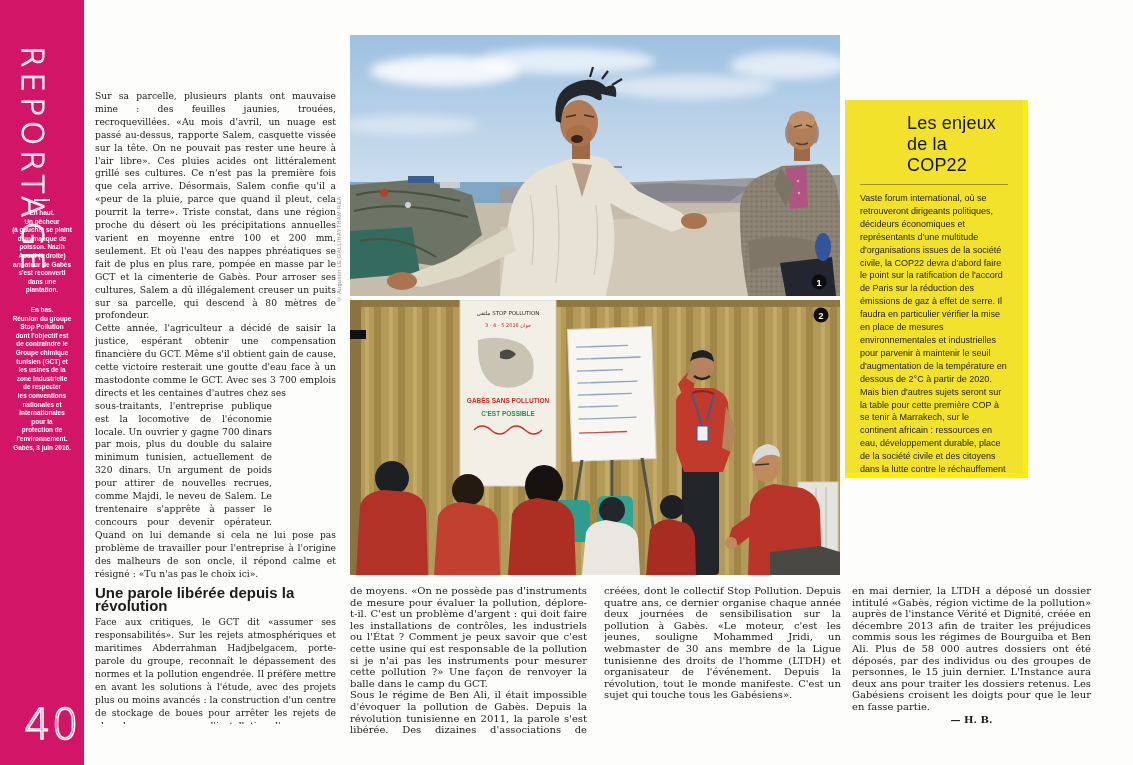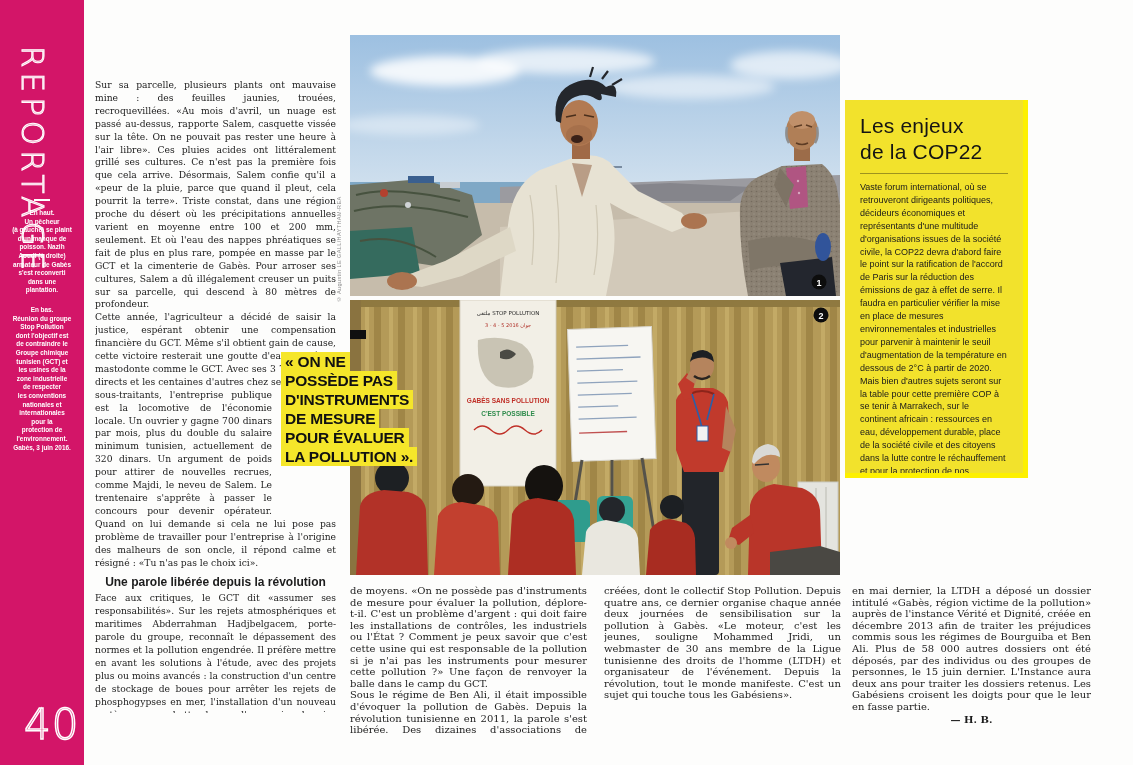--- a/index.html
+++ b/index.html
@@ -16,45 +16,45 @@
      font-size:6.4px;line-height:8.6px;text-align:center;white-space:pre-line;}
   .caption-top{top:209px;}
   .caption-bottom{top:306px;}
   .pageno{position:absolute;left:24px;top:700px;font-family:"DejaVu Sans",sans-serif;
      font-size:42px;font-weight:300;color:transparent;-webkit-text-stroke:1.5px #fff;
      letter-spacing:1px;}
   
   .col{position:absolute;overflow:hidden;font-family:"DejaVu Serif",serif;color:#1c1c1c;
        text-align:justify;}
   .col p{margin:0;}
-  .col-large{left:95px;top:79px;width:241px;height:634px;font-size:9.2px;line-height:12.9px;}
+  .col-large{left:95px;top:90px;width:241px;height:634px;font-size:9.2px;line-height:12.9px;}
   .pq-spacer{float:right;width:58px;height:118px;margin-left:6px;}
-  .subhead{font-family:"Liberation Sans",sans-serif;font-weight:bold;font-size:12px;
-     margin:7px 0 3px 0 !important;text-align:center;}
+  .subhead{font-family:"Liberation Sans",sans-serif;font-weight:bold;font-size:15px;
+     margin:7px 0 3px 0 !important;text-align:left;}
   .col-small{top:585px;width:237px;height:152px;font-size:10px;line-height:11.6px;}
   .col2{left:350px;} .col3{left:604px;} .col4{left:852px;width:239px;}
   .signature{font-weight:bold;margin-top:1px !important;text-align:center;}
   
   .photo{position:absolute;left:350px;overflow:hidden;background:#b9c6ce;}
   .photo-top{top:35px;width:490px;height:261px;}
   .photo-bottom{top:300px;width:490px;height:275px;}
   .credit{position:absolute;left:336px;top:182px;height:120px;
      writing-mode:vertical-rl;transform:rotate(180deg);
      font-size:5.5px;letter-spacing:.4px;color:#8f8f8f;}
   
   .pullquote{position:absolute;left:281px;top:352px;width:172px;z-index:5;}
   .pullquote span{display:inline-block;background:#f5e62a;color:#111;
      font-weight:bold;font-size:15.5px;line-height:15.5px;padding:2px 4px 1px 4px;
      margin:0 0 0.5px 0;letter-spacing:-0.2px;}
   
   .cop-box{position:absolute;left:845px;top:100px;width:183px;height:378px;
      background:#f2e22c;border-right:5px solid #fdf000;border-bottom:5px solid #fdf000;
      box-sizing:border-box;padding:13px 15px;overflow:hidden;}
-  .cop-title{font-size:21px;line-height:26px;color:#141414;white-space:pre-line;
-     letter-spacing:.2px;}
+  .cop-title{font-size:18px;line-height:21px;color:#141414;white-space:pre-line;
+     letter-spacing:.2px;margin-left:47px;}
   .cop-rule{width:100%;height:1px;background:#9d931f;margin:8px 0 7px 0;}
   .cop-body{font-size:9px;line-height:12.9px;color:#1a1a1a;white-space:pre-line;}
 </style>
 </head>
 <body>
 
 <div class="page">
 
   <aside class="spine">
     <div class="masthead-vert">REPORTAGE</div>
@@ -255,28 +255,20 @@
       <path d="M420,252 L470,246 L490,252 L490,275 L420,275 Z" fill="#4a4843"></path>
       <g>
         <circle cx="471" cy="15" r="7.5" fill="#0d0d0d"></circle>
         <text x="471" y="18.5" text-anchor="middle" font-family="Liberation Sans, sans-serif" font-size="9" font-weight="bold" fill="#ffffff">2</text>
       </g>
     </svg>
   </figure>
 
   <div class="credit">© Augustin LE GALL/HAYTHAM-REA</div>
 
-  <div class="pullquote">
-    <span>« ON NE</span><br>
-    <span>POSSÈDE PAS</span><br>
-    <span>D'INSTRUMENTS</span><br>
-    <span>DE MESURE</span><br>
-    <span>POUR ÉVALUER</span><br>
-    <span>LA POLLUTION ».</span>
-  </div>
 
   <aside class="cop-box">
     <div class="cop-title">Les enjeux
 de la COP22</div>
     <div class="cop-rule"></div>
     <div class="cop-body">Vaste forum international, où se retrouveront dirigeants politiques, décideurs économiques et représentants d'une multitude d'organisations issues de la société civile, la COP22 devra d'abord faire le point sur la ratification de l'accord de Paris sur la réduction des émissions de gaz à effet de serre. Il faudra en particulier vérifier la mise en place de mesures environnementales et industrielles pour parvenir à maintenir le seuil d'augmentation de la température en dessous de 2°C à partir de 2020. Mais bien d'autres sujets seront sur la table pour cette première COP à se tenir à Marrakech, sur le continent africain : ressources en eau, développement durable, place de la société civile et des citoyens dans la lutte contre le réchauffement et pour la protection de nos ressources naturelles. Amnesty International, qui se préoccupe depuis de longues années du sort peu enviable de beaucoup de ceux qui se battent pour leur environnement, sera également présente comme observateur.</div>
   </aside>
 
   <section class="col col-small col2">
     <p>de moyens. «On ne possède pas d'instruments de mesure pour évaluer la pollution, déplore-t-il. C'est un problème d'argent : qui doit faire les installations de contrôles, les industriels ou l'État ? Comment je peux savoir que c'est cette usine qui est responsable de la pollution si je n'ai pas les instruments pour mesurer cette pollution ?» Une façon de renvoyer la balle dans le camp du GCT.</p>

